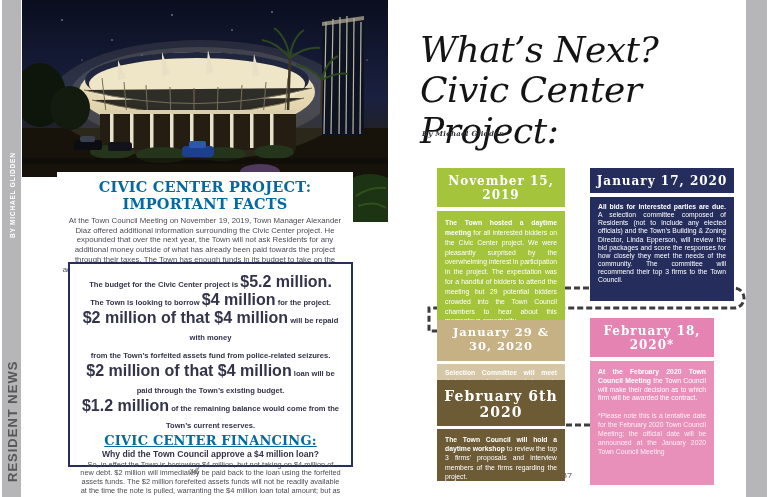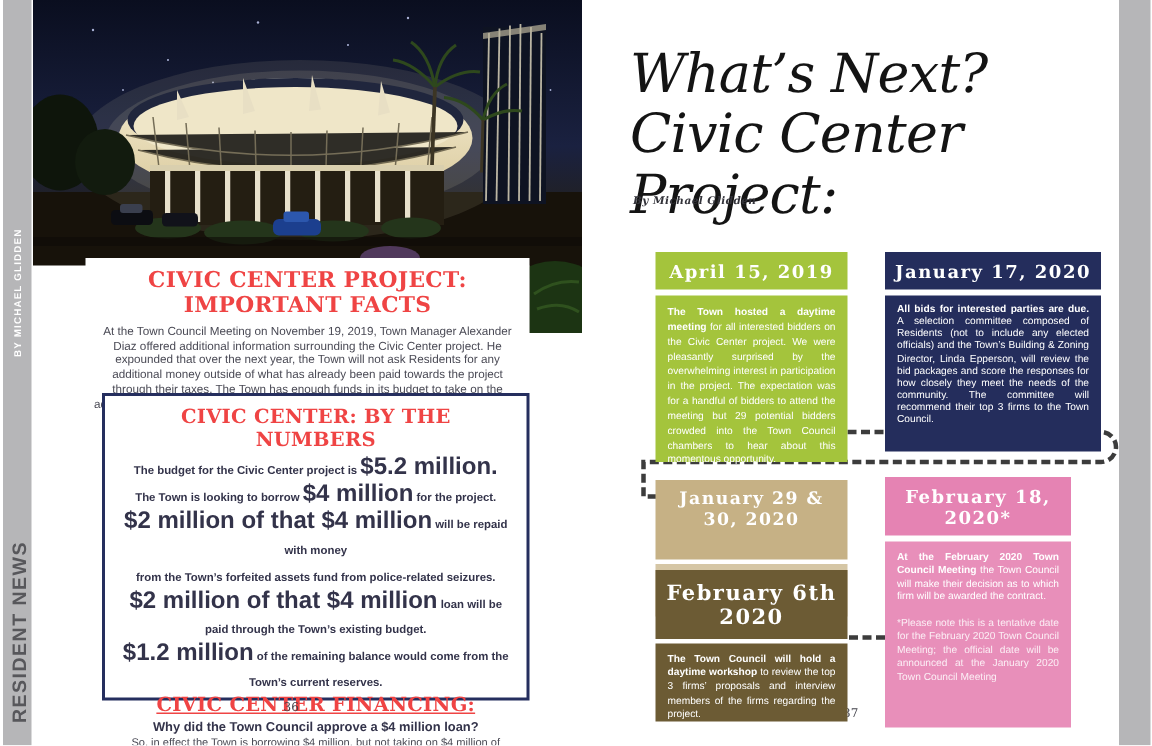--- a/index.html
+++ b/index.html
@@ -15,21 +15,21 @@
             font-weight:bold; white-space:nowrap; }
   .vlabel-section { left:3px; top:332px; height:150px; font-size:13px; letter-spacing:1px; color:#57575b; }
   .vlabel-byline  { left:7px; top:138px; height:100px; font-size:6.5px; letter-spacing:.8px; color:#ffffff; }
 
   
   .photo-wrap { position:absolute; left:22px; top:0; width:366px; height:222px;
                 clip-path:polygon(0 0,100% 0,100% 100%,90.4% 100%,90.4% 79.7%,0 79.7%); }
   .facts { position:absolute; left:57px; top:172px; width:296px; background:#ffffff;
            text-align:center; padding-top:6px; }
   .serif-head { font-family:"DejaVu Serif","Liberation Serif",serif; font-weight:bold;
-                color:#ef4444; letter-spacing:.2px; }
+                color:#0369a1; letter-spacing:.2px; }
   .facts h1 { font-size:14.5px; }
   .facts p  { font-size:7.8px; line-height:1.25; color:#4a4a55; margin-top:4px; padding:0 4px; }
 
   .numbers-box { position:absolute; left:68px; top:262px; width:285px; height:205px;
                  border:2px solid #252e5e; background:#fff; text-align:center;
                  padding:7px 10px 0 10px; }
   .numbers-box h2 { font-size:13px; }
   .num-lines { margin-top:3px; }
   .num-line { line-height:1.06; margin-bottom:1px; color:#33334a; }
   .nbg { font-size:16px; font-weight:bold; }
@@ -61,21 +61,21 @@
   .box-nov .tbox-head { background:#a4c43c; font-size:12px; padding:6px 2px 5px; }
   .box-nov .tbox-body { background:#a4c43c; margin-top:4px; height:111px;
                         font-size:6.8px; line-height:1.45; padding:7px 8px; }
 
   .box-jan17 { left:590px; top:168px; width:144px; }
   .box-jan17 .tbox-head { background:#242d5c; font-size:12px; padding:6px 2px 5px; }
   .box-jan17 .tbox-body { background:#242d5c; margin-top:4px; height:104px;
                           font-size:6.8px; line-height:1.2; padding:6px 8px; }
 
   .box-jan2930 { left:437px; top:320px; width:128px; }
-  .box-jan2930 .tbox-head { background:#c6b185; font-size:11.5px; padding:5px 2px 20px; }
+  .box-jan2930 .tbox-head { background:#c6b185; font-size:11.5px; padding:5px 2px 8px; }
   .box-jan2930 .tbox-body { background:#d5c6a5; margin-top:3px; height:35px;
                             font-size:6.8px; line-height:1.3; padding:5px 8px; }
 
   .box-feb6 { left:437px; top:380px; width:128px; }
   .box-feb6 .tbox-head { background:#6c5b34; font-size:14px; padding:8px 2px 6px; }
   .box-feb6 .tbox-body { background:#6c5b34; margin-top:3px; height:52px;
                          font-size:6.8px; line-height:1.35; padding:6px 8px; }
 
   .box-feb18 { left:590px; top:318px; width:124px;border-radius:26px; }
   .box-feb18 .tbox-head { background:#e583b3; font-size:12px; padding:6px 2px 5px; }
@@ -219,21 +219,20 @@
       <rect x="0" y="158" width="366" height="6" fill="#0d0a06" opacity=".6"></rect>
     </svg>
   </div>
 
   <div class="facts">
     <h1 class="serif-head">CIVIC CENTER PROJECT: IMPORTANT FACTS</h1>
     <p>At the Town Council Meeting on November 19, 2019, Town Manager Alexander Diaz offered additional information surrounding the Civic Center project. He expounded that over the next year, the Town will not ask Residents for any additional money outside of what has already been paid towards the project through their taxes. The Town has enough funds in its budget to take on the additional debt burden to pay for the Civic Center. He also stated that the Town will not see an increase to its existing 8.4 millage rate.</p>
   </div>
 
   <div class="numbers-box">
-    <h2 class="serif-head">CIVIC CENTER: BY THE NUMBERS</h2>
     <div class="num-lines">
       <div class="num-line"><span class="nsm">The budget for the Civic Center project is </span><span class="nbg">$5.2 million.</span></div>
       <div class="num-line"><span class="nsm">The Town is looking to borrow </span><span class="nbg">$4 million</span><span class="nsm"> for the project.</span></div>
       <div class="num-line"><span class="nbg">$2 million of that $4 million</span><span class="nsm"> will be repaid with money</span></div>
       <div class="num-line"><span class="nsm">from the Town’s forfeited assets fund from police-related seizures.</span></div>
       <div class="num-line"><span class="nbg">$2 million of that $4 million</span><span class="nsm"> loan will be paid through the Town’s existing budget.</span></div>
       <div class="num-line"><span class="nbg">$1.2 million</span><span class="nsm"> of the remaining balance would come from the Town’s current reserves.</span></div>
     </div>
     <h2 class="serif-head fin-head">CIVIC CENTER FINANCING:</h2>
     <div class="fin-q">Why did the Town Council approve a $4 million loan?</div>
@@ -251,21 +250,21 @@
 
   <svg class="timeline-svg" width="345" height="290" viewBox="0 0 345 290">
     <g fill="none" stroke="#3c3c3c" stroke-width="3" stroke-dasharray="6 3">
       <path d="M145 138 H314 A10 10 0 0 1 314 158 H9 V181 H18"></path>
       <path d="M70 227 V236"></path>
       <path d="M146 275 H170"></path>
     </g>
   </svg>
 
   <div class="tbox box-nov">
-    <div class="tbox-head">April 15, 2019</div>
+    <div class="tbox-head">November 15, 2019</div>
     <div class="tbox-body"><b>The Town hosted a daytime meeting</b><span> for all interested bidders on the Civic Center project. We were pleasantly surprised by the overwhelming interest in participation in the project. The expectation was for a handful of bidders to attend the meeting but 29 potential bidders crowded into the Town Council chambers to hear about this momentous opportunity.</span></div>
   </div>
 
   <div class="tbox box-jan17">
     <div class="tbox-head">January 17, 2020</div>
     <div class="tbox-body"><b>All bids for interested parties are due.</b><span> A selection committee composed of Residents (not to include any elected officials) and the Town’s Building &amp; Zoning Director, Linda Epperson, will review the bid packages and score the responses for how closely they meet the needs of the community. The committee will recommend their top 3 firms to the Town Council.</span></div>
   </div>
 
   <div class="tbox box-jan2930">
     <div class="tbox-head">January 29 &amp; 30, 2020</div>

